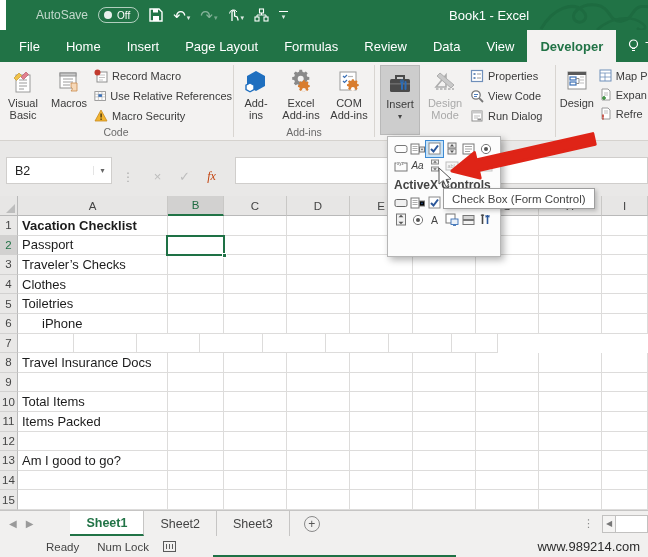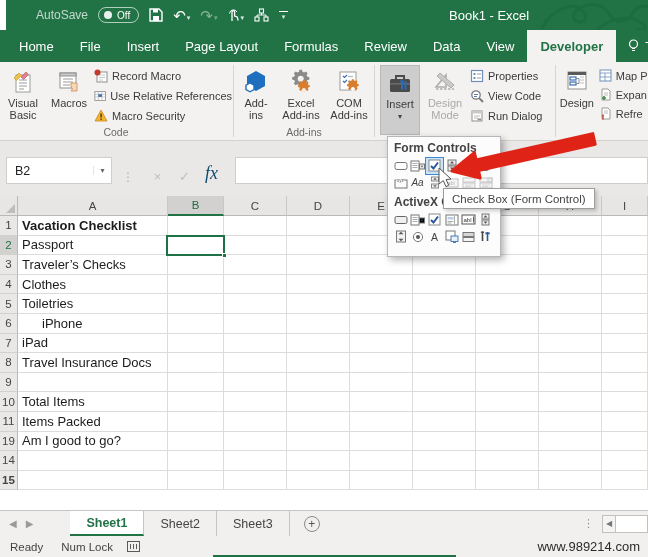--- a/index.html
+++ b/index.html
@@ -46,21 +46,21 @@
 
   
   .fbar{position:absolute;left:0;top:141px;width:648px;height:55px;background:#E9E8E7;}
   .fbar-inner{position:absolute;left:0;top:15px;width:648px;height:28px;display:flex;align-items:flex-end;}
   .namebox{margin-left:6px;width:106px;height:27px;background:#fff;border:1px solid #D0CECC;
        display:flex;align-items:center;font-size:12.5px;color:#222;}
   .namebox .nb-val{flex:1;padding-left:8px;}
   .namebox .nb-dd{width:18px;color:#666;font-size:8px;text-align:center;border-left:1px solid #E4E4E4;}
   .fdots{color:#ABABAB;font-size:12px;margin:0 10px;}
   .fbtn{width:27px;text-align:center;font-size:13px;color:#BDBDBD;}
-  .fx{font-family:"Liberation Serif",serif;font-style:italic;color:#0c4a6e;font-size:18px;}
+  .fx{font-family:"Liberation Serif",serif;font-style:italic;color:#c2410c;font-size:12px;}
   .finput{flex:1;height:27px;background:#fff;border:1px solid #D0CECC;margin-left:10px;margin-right:0;}
 
   
   .sheet{position:absolute;left:0;top:196px;width:648px;height:314px;background:#fff;overflow:hidden;}
   .hdr-row{display:flex;height:20px;}
   .corner{width:18px;height:20px;background:#E7E6E5;border-right:1px solid #B9B9B9;border-bottom:1px solid #B9B9B9;position:relative;}
   .corner:after{content:"";position:absolute;right:2px;bottom:2px;border-left:9px solid transparent;border-bottom:9px solid #BDBDBD;}
   .col-h{height:20px;background:#E7E6E5;border-right:1px solid #C9C8C6;border-bottom:1px solid #B9B9B9;
        font-size:11.5px;color:#444;display:flex;align-items:center;justify-content:center;}
   .col-h.sel{background:#D2D1D0;border-bottom:2px solid #217346;color:#1E6B41;}
@@ -85,21 +85,21 @@
   .addsheet .circ{width:16px;height:16px;border:1px solid #8a8a8a;border-radius:50%;color:#555;
        font-size:12px;line-height:14px;text-align:center;}
   .tab-right{margin-left:auto;display:flex;align-items:center;}
   .tab-right .dots{color:#8a8a8a;font-size:11px;margin-right:8px;}
   .hscroll-left{width:14px;height:18px;border:1px solid #C2C1C0;background:#F5F4F3;color:#777;
        font-size:8px;display:flex;align-items:center;justify-content:center;}
   .hscroll-track{width:32px;height:18px;background:#fff;border:1px solid #C2C1C0;border-left:none;}
 
   
   .statusbar{position:absolute;left:0;top:536px;width:648px;height:21px;background:#F1F0EF;
-       display:flex;align-items:center;font-size:11.5px;color:#444;}
+       display:flex;align-items:center;font-size:11.5px;color:#444;padding-left:36px;}
   .sb-item{margin-left:10px;}
   .sb-mac{width:13px;height:11px;border:1px solid #5a5a5a;margin-left:14px;position:relative;}
   .sb-mac:after{content:"";position:absolute;left:2px;top:2px;width:7px;height:5px;
        background:repeating-linear-gradient(90deg,#5a5a5a 0 1px,transparent 1px 3px);}
   .watermark{margin-left:auto;margin-right:8px;color:#2b2b2b;font-size:13px;}
   .bottom-line{position:absolute;left:213px;top:555px;width:243px;height:2px;background:#1E7145;}
 
   
   .panel{position:absolute;left:387px;top:136px;width:114px;height:121px;background:#FCFCFC;
        border:1px solid #B6B6B6;box-shadow:3px 3px 7px rgba(0,0,0,.3);z-index:50;padding:3px 0 0 4px;}
@@ -162,22 +162,22 @@
         <span style="display:flex;flex-direction:column;align-items:center;gap:1px;">
           <span style="width:9px;border-top:1.5px solid #fff;"></span>
           <span class="dd" style="margin-top:0;">▾</span>
         </span>
       </span>
     </div>
     <div class="win-title">Book1 - Excel</div>
   </div>
 
   <div class="tabrow">
+    <div class="rtab">File</div>
     <div class="rtab">Home</div>
-    <div class="rtab">File</div>
     <div class="rtab">Insert</div>
     <div class="rtab">Page Layout</div>
     <div class="rtab">Formulas</div>
     <div class="rtab">Review</div>
     <div class="rtab">Data</div>
     <div class="rtab">View</div>
     <div class="rtab active">Developer</div>
     <div class="tellme">
       <svg width="11" height="15" viewBox="0 0 11 15">
         <circle cx="5.5" cy="5" r="4" fill="none" stroke="#fff" stroke-width="1.2"></circle>
@@ -488,21 +488,20 @@
           <div class="cell" style="width: 63px;"></div>
           <div class="cell" style="width: 63px;"></div>
           <div class="cell" style="width: 63px;"></div>
           <div class="cell" style="width: 63px;"></div>
           <div class="cell" style="width: 63px;"></div>
           <div class="cell" style="width: 63px;"></div>
           <div class="cell" style="width: 46px;"></div>
         </div>
         <div class="grid-row">
           <div class="row-h" style="width: 18px;">7</div>
-          <div class="cell" style="width: 150px;">iPad</div>
           <div class="cell" style="width: 56px;"></div>
           <div class="cell" style="width: 63px;"></div>
           <div class="cell" style="width: 63px;"></div>
           <div class="cell" style="width: 63px;"></div>
           <div class="cell" style="width: 63px;"></div>
           <div class="cell" style="width: 63px;"></div>
           <div class="cell" style="width: 63px;"></div>
           <div class="cell" style="width: 46px;"></div>
         </div>
         <div class="grid-row">
@@ -547,21 +546,33 @@
           <div class="cell" style="width: 56px;"></div>
           <div class="cell" style="width: 63px;"></div>
           <div class="cell" style="width: 63px;"></div>
           <div class="cell" style="width: 63px;"></div>
           <div class="cell" style="width: 63px;"></div>
           <div class="cell" style="width: 63px;"></div>
           <div class="cell" style="width: 63px;"></div>
           <div class="cell" style="width: 46px;"></div>
         </div>
         <div class="grid-row">
-          <div class="row-h" style="width: 18px;">19</div>
+          <div class="row-h" style="width: 18px;">12</div>
+          <div class="cell" style="width: 150px;"></div>
+          <div class="cell" style="width: 56px;"></div>
+          <div class="cell" style="width: 63px;"></div>
+          <div class="cell" style="width: 63px;"></div>
+          <div class="cell" style="width: 63px;"></div>
+          <div class="cell" style="width: 63px;"></div>
+          <div class="cell" style="width: 63px;"></div>
+          <div class="cell" style="width: 63px;"></div>
+          <div class="cell" style="width: 46px;"></div>
+        </div>
+        <div class="grid-row">
+          <div class="row-h" style="width: 18px;">13</div>
           <div class="cell" style="width: 150px;">Am I good to go?</div>
           <div class="cell" style="width: 56px;"></div>
           <div class="cell" style="width: 63px;"></div>
           <div class="cell" style="width: 63px;"></div>
           <div class="cell" style="width: 63px;"></div>
           <div class="cell" style="width: 63px;"></div>
           <div class="cell" style="width: 63px;"></div>
           <div class="cell" style="width: 63px;"></div>
           <div class="cell" style="width: 46px;"></div>
         </div>
@@ -571,21 +582,21 @@
           <div class="cell" style="width: 56px;"></div>
           <div class="cell" style="width: 63px;"></div>
           <div class="cell" style="width: 63px;"></div>
           <div class="cell" style="width: 63px;"></div>
           <div class="cell" style="width: 63px;"></div>
           <div class="cell" style="width: 63px;"></div>
           <div class="cell" style="width: 63px;"></div>
           <div class="cell" style="width: 46px;"></div>
         </div>
         <div class="grid-row">
-          <div class="row-h" style="width: 18px; font-weight: bold;">15</div>
+          <div class="row-h" style="width: 18px;">15</div>
           <div class="cell" style="width: 150px;"></div>
           <div class="cell" style="width: 56px;"></div>
           <div class="cell" style="width: 63px;"></div>
           <div class="cell" style="width: 63px;"></div>
           <div class="cell" style="width: 63px;"></div>
           <div class="cell" style="width: 63px;"></div>
           <div class="cell" style="width: 63px;"></div>
           <div class="cell" style="width: 63px;"></div>
           <div class="cell" style="width: 46px;"></div>
         </div>
@@ -614,21 +625,20 @@
 
   <div class="statusbar">
     <span class="sb-item">Ready</span>
     <span class="sb-item" style="margin-left:18px;">Num Lock</span>
     <span class="sb-mac"></span>
     <span class="watermark">www.989214.com</span>
   </div>
   <div class="bottom-line"></div>
 
   <div class="panel">
-    <div class="panel-h">Form Controls</div>
     <div class="ctl-grid">
       <span class="ctl">
         <svg width="14" height="10" viewBox="0 0 14 10">
             <rect x="1" y="1.5" width="12" height="7" rx="2" fill="#fdfdfd" stroke="#777"></rect>
           </svg>
       </span>
       <span class="ctl">
         <svg width="15" height="12" viewBox="0 0 15 12">
             <rect x="1" y="1" width="8" height="10" fill="#fff" stroke="#777"></rect>
             <path d="M2.5,3.5 h5 M2.5,5.5 h5 M2.5,7.5 h5" stroke="#9a9a9a" stroke-width=".8"></path>

